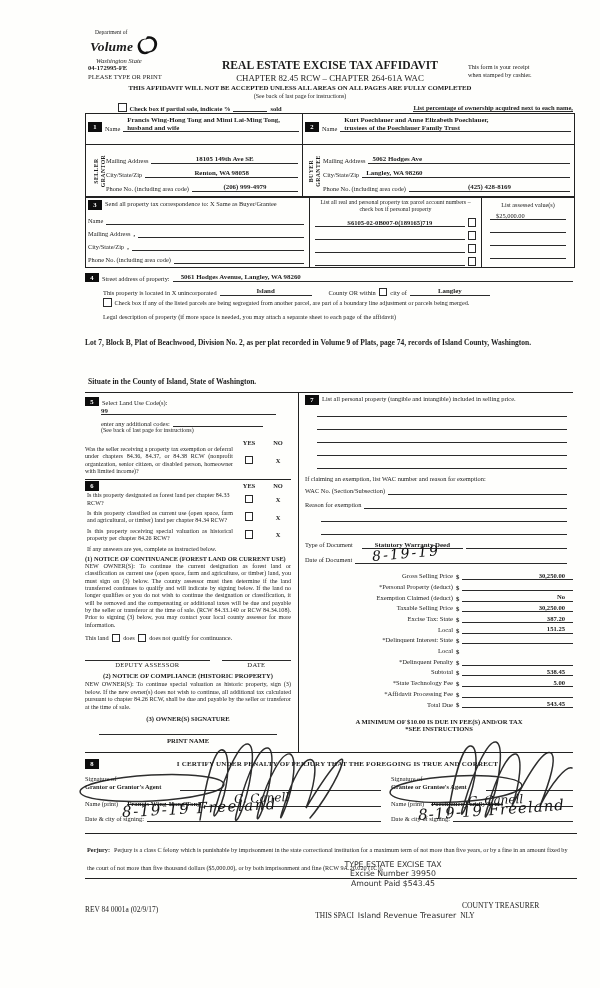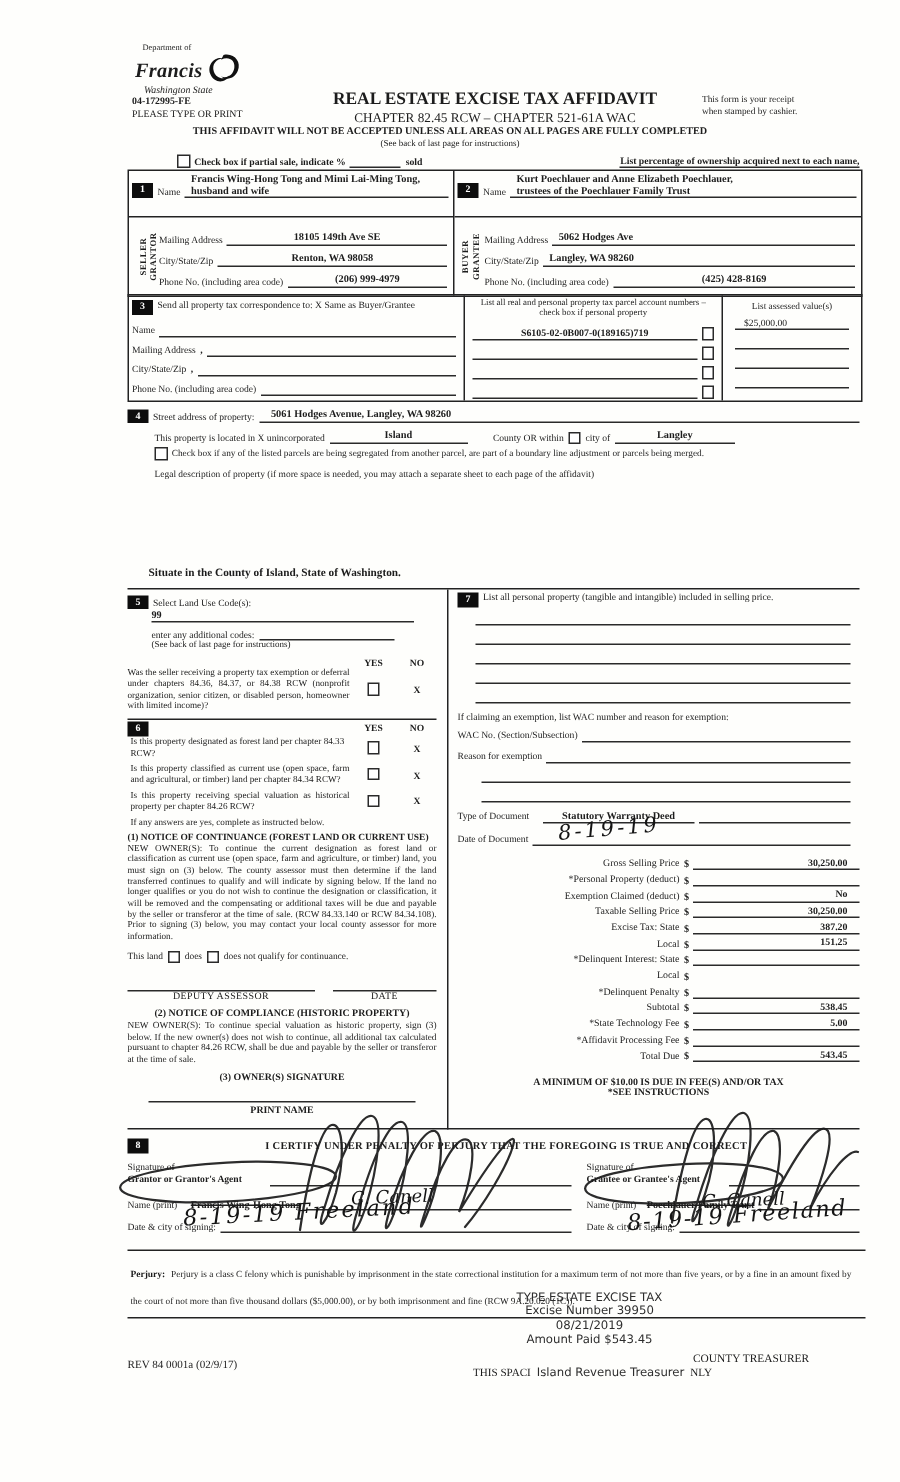--- a/index.html
+++ b/index.html
@@ -31,35 +31,35 @@
   .yn{width:26px;text-align:center;flex:none;font-size:6.4px;font-weight:bold;}
 </style>
 </head>
 <body>
 
 <div class="page">
 
   <div class="abs" style="left:90px;top:29px;">
     <div style="font-size:5.6px;padding-left:5px;">Department of</div>
     <div style="display:flex;align-items:center;gap:2px;">
-      <span class="b i" style="font-size:13.5px;letter-spacing:.2px;">Francis</span>
+      <span class="b i" style="font-size:13.5px;letter-spacing:.2px;">Volume</span>
       <svg width="24" height="24" viewBox="0 0 30 30">
         <path d="M15 2 C24 0 30 8 27 15 C25 21 18 24 13 20 C18 22 23 19 24 13 C25 6 19 3 13 6 Z" fill="#111"></path>
         <path d="M4 18 C1 10 8 3 15 5 C9 5 5 10 7 16 C9 22 16 23 20 19 C17 26 7 26 4 18 Z" fill="#111"></path>
       </svg>
     </div>
     <div class="i" style="font-size:6.6px;padding-left:6px;margin-top:-2px;">Washington State</div>
   </div>
 
   <div class="abs b" style="left:88px;top:64px;font-size:6.6px;">04-172995-FE</div>
   <div class="abs" style="left:88px;top:73px;font-size:6.6px;">PLEASE TYPE OR PRINT</div>
 
   <div class="abs c" style="left:170px;top:59px;width:320px;">
     <div class="b" style="font-size:11.6px;">REAL ESTATE EXCISE TAX AFFIDAVIT</div>
-    <div style="font-size:8.8px;margin-top:1px;">CHAPTER 82.45 RCW – CHAPTER 521-61A WAC</div>
+    <div style="font-size:8.8px;margin-top:1px;">CHAPTER 82.45 RCW – CHAPTER 264-61A WAC</div>
   </div>
 
   <div class="abs" style="left:468px;top:63px;width:104px;font-size:6.2px;line-height:1.25;">
     <div>This form is your receipt</div>
     <div>when stamped by cashier.</div>
   </div>
 
   <div class="abs c b" style="left:60px;top:84px;width:480px;font-size:6.8px;">THIS AFFIDAVIT WILL NOT BE ACCEPTED UNLESS ALL AREAS ON ALL PAGES ARE FULLY COMPLETED</div>
   <div class="abs c" style="left:60px;top:93px;width:480px;font-size:6px;">(See back of last page for instructions)</div>
 
@@ -212,21 +212,22 @@
     </div>
     <div class="row" style="height:13px;padding-left:18px;align-items:center;">
       <span class="cb"></span>
       <span style="font-size:6.2px;">Check box if any of the listed parcels are being segregated from another parcel, are part of a boundary line adjustment or parcels being merged.</span>
     </div>
     <div style="height:14px;padding-left:18px;display:flex;align-items:center;">
       <span style="font-size:6.3px;">Legal description of property (if more space is needed, you may attach a separate sheet to each page of the affidavit)</span>
     </div>
   </div>
 
-  <div class="abs b" style="left:99px;top:377px;width:488px;font-size:7.5px;">Situate in the County of Island, State of Washington.</div>
+  <div class="abs b" style="left:85px;top:338px;width:488px;font-size:7.5px;line-height:1.4;">Lot 7, Block B, Plat of Beachwood, Division No. 2, as per plat recorded in Volume 9 of Plats, page 74, records of Island County, Washington.</div>
+  <div class="abs b" style="left:88px;top:377px;width:488px;font-size:7.5px;">Situate in the County of Island, State of Washington.</div>
 
   <div class="abs" style="left:85px;top:392px;width:488px;height:360px;border-top:1px solid #222;">
     <div style="position:absolute;left:213px;top:0;bottom:0;border-left:1px solid #222;"></div>
 
     <div style="position:absolute;left:0;top:0;width:206px;">
       <div class="row" style="height:11px;margin-top:2px;">
         <span class="badge">5</span>
         <span class="lab">Select Land Use Code(s):</span>
       </div>
       <div class="row" style="height:9px;padding-left:16px;">
@@ -446,21 +447,20 @@
   </div>
 
   <div class="abs" style="left:85px;top:833px;width:488px;border-top:1px solid #222;border-bottom:1px solid #222;padding:4px 2px 4px 2px;">
     <span class="b" style="font-size:6.3px;">Perjury:</span>
     <span style="font-size:6.2px;line-height:1.3;">Perjury is a class C felony which is punishable by imprisonment in the state correctional institution for a maximum term of not more than five years, or by a fine in an amount fixed by the court of not more than five thousand dollars ($5,000.00), or by both imprisonment and fine (RCW 9A.20.020 (1C)).</span>
   </div>
 
   <div class="abs stampf c" style="left:253px;top:860px;width:280px;font-size:7.8px;line-height:1.2;">
     <div>TYPE ESTATE EXCISE TAX</div>
     <div>Excise Number 39950</div>
-    <div>08/21/2019</div>
     <div>Amount Paid $543.45</div>
   </div>
 
   <div class="abs" style="left:85px;top:905px;font-size:7.4px;">REV 84 0001a (02/9/17)</div>
   <div class="abs" style="left:220px;top:904px;width:350px;text-align:center;">
     <span style="font-size:7.4px;">THIS SPACI</span>
     <span class="stampf" style="font-size:7.8px;">Island Revenue Treasurer</span>
     <span style="font-size:7.4px;">NLY</span>
   </div>
   <div class="abs" style="left:462px;top:901px;font-size:7.6px;">COUNTY TREASURER</div>

